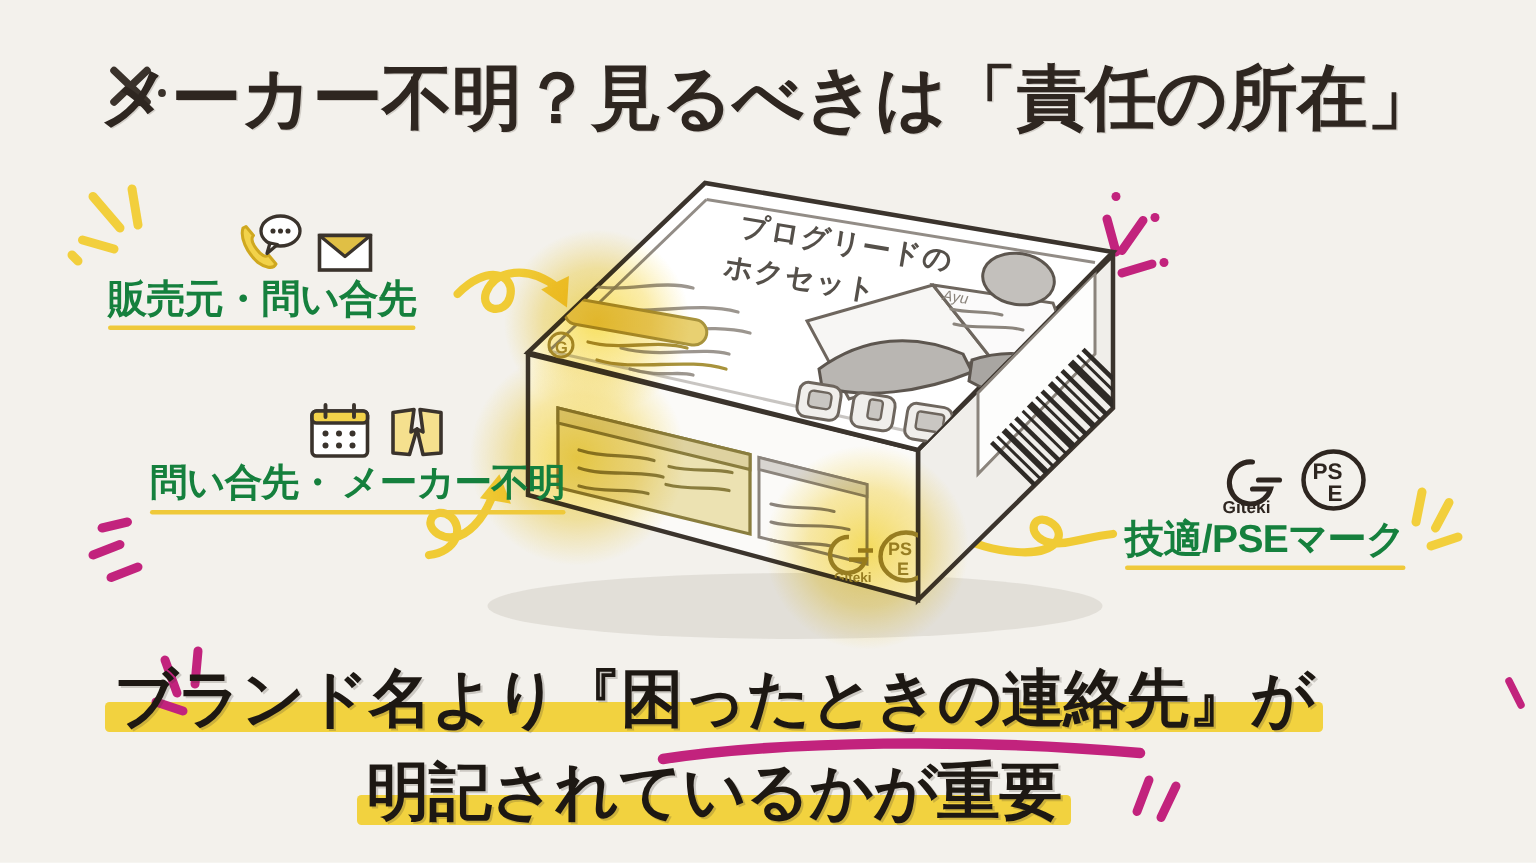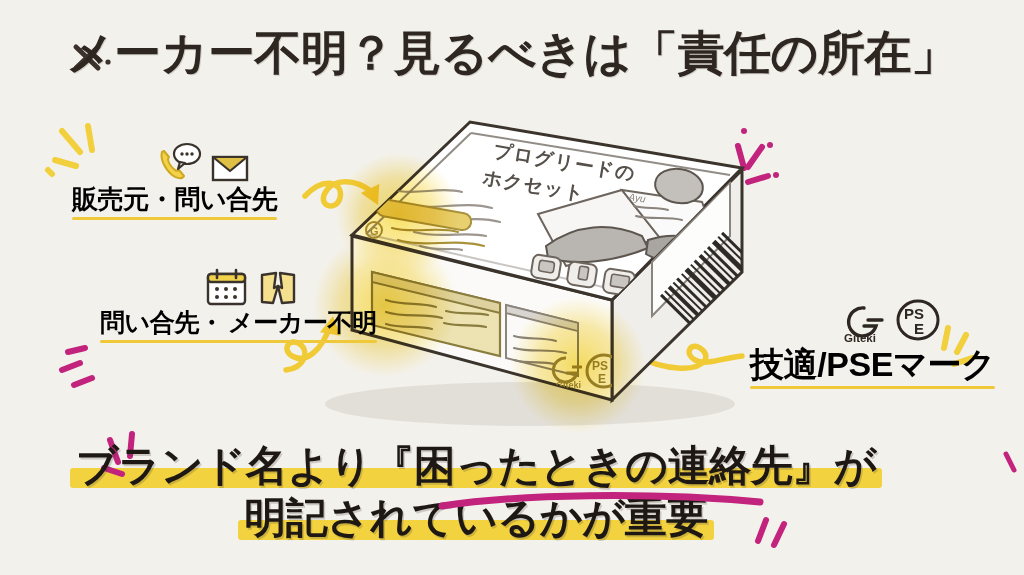--- a/index.html
+++ b/index.html
@@ -19,21 +19,21 @@
     position: relative;
     width: 1024px;
     height: 575px;
     overflow: hidden;
   }
 
   
   #title {
     position: absolute;
     left: 0;
-    top: 28px;
+    top: 40px;
     width: 1024px;
     text-align: center;
     font-size: 47px;
     line-height: 1.06;
     font-weight: 700;
     letter-spacing: -0.5px;
     color: #2e2620;
     white-space: nowrap;
     text-shadow: 1px 1px 0 rgba(60,50,40,.18);
   }
@@ -45,21 +45,21 @@
   .callout .icons {
     display: flex;
     align-items: flex-end;
     gap: 9px;
     height: 46px;
   }
   .callout .cap {
     font-size: 25px;
     font-weight: 700;
     line-height: 1.18;
-    color: #000000;
+    color: #15803d;
     letter-spacing: -0.4px;
     white-space: nowrap;
     position: relative;
     display: inline-block;
   }
   .underline {
     display: block;
     height: 3px;
     background: #efc93a;
     border-radius: 2px;
@@ -68,21 +68,21 @@
 
   #callout-seller   { left: 72px;  top: 138px; }
   #callout-seller .icons { justify-content: center; padding-left: 56px; }
   #callout-seller .cap { font-size: 26px; }
 
   #callout-warranty { left: 100px; top: 262px; }
   #callout-warranty .icons { justify-content: center; padding-left: 26px; }
 
   #callout-marks    { left: 750px; top: 298px; }
   #callout-marks .icons { justify-content: center; padding-left: 30px; }
-  #callout-marks .cap { font-size: 34px; }
+  #callout-marks .cap { font-size: 26px; }
 
   
   #bottom-msg {
     position: absolute;
     left: 0;
     top: 440px;
     width: 952px;
     text-align: center;
   }
   #bottom-msg .line {
@@ -99,21 +99,21 @@
   #bottom-msg .line .hl {
     position: absolute;
     left: -6px;
     right: -6px;
     bottom: 4px;
     height: 20px;
     background: #f2d23f;
     z-index: -1;
     border-radius: 3px;
   }
-  #bottom-msg .line2wrap { margin-top: 0; }
+  #bottom-msg .line2wrap { margin-top: 10px; }
 
   .svgfull { position: absolute; left: 0; top: 0; }
 </style>
 </head>
 <body>
 
 <div id="stage">
 
   <svg class="svgfull" width="1024" height="575" viewBox="0 0 1024 575">
 

